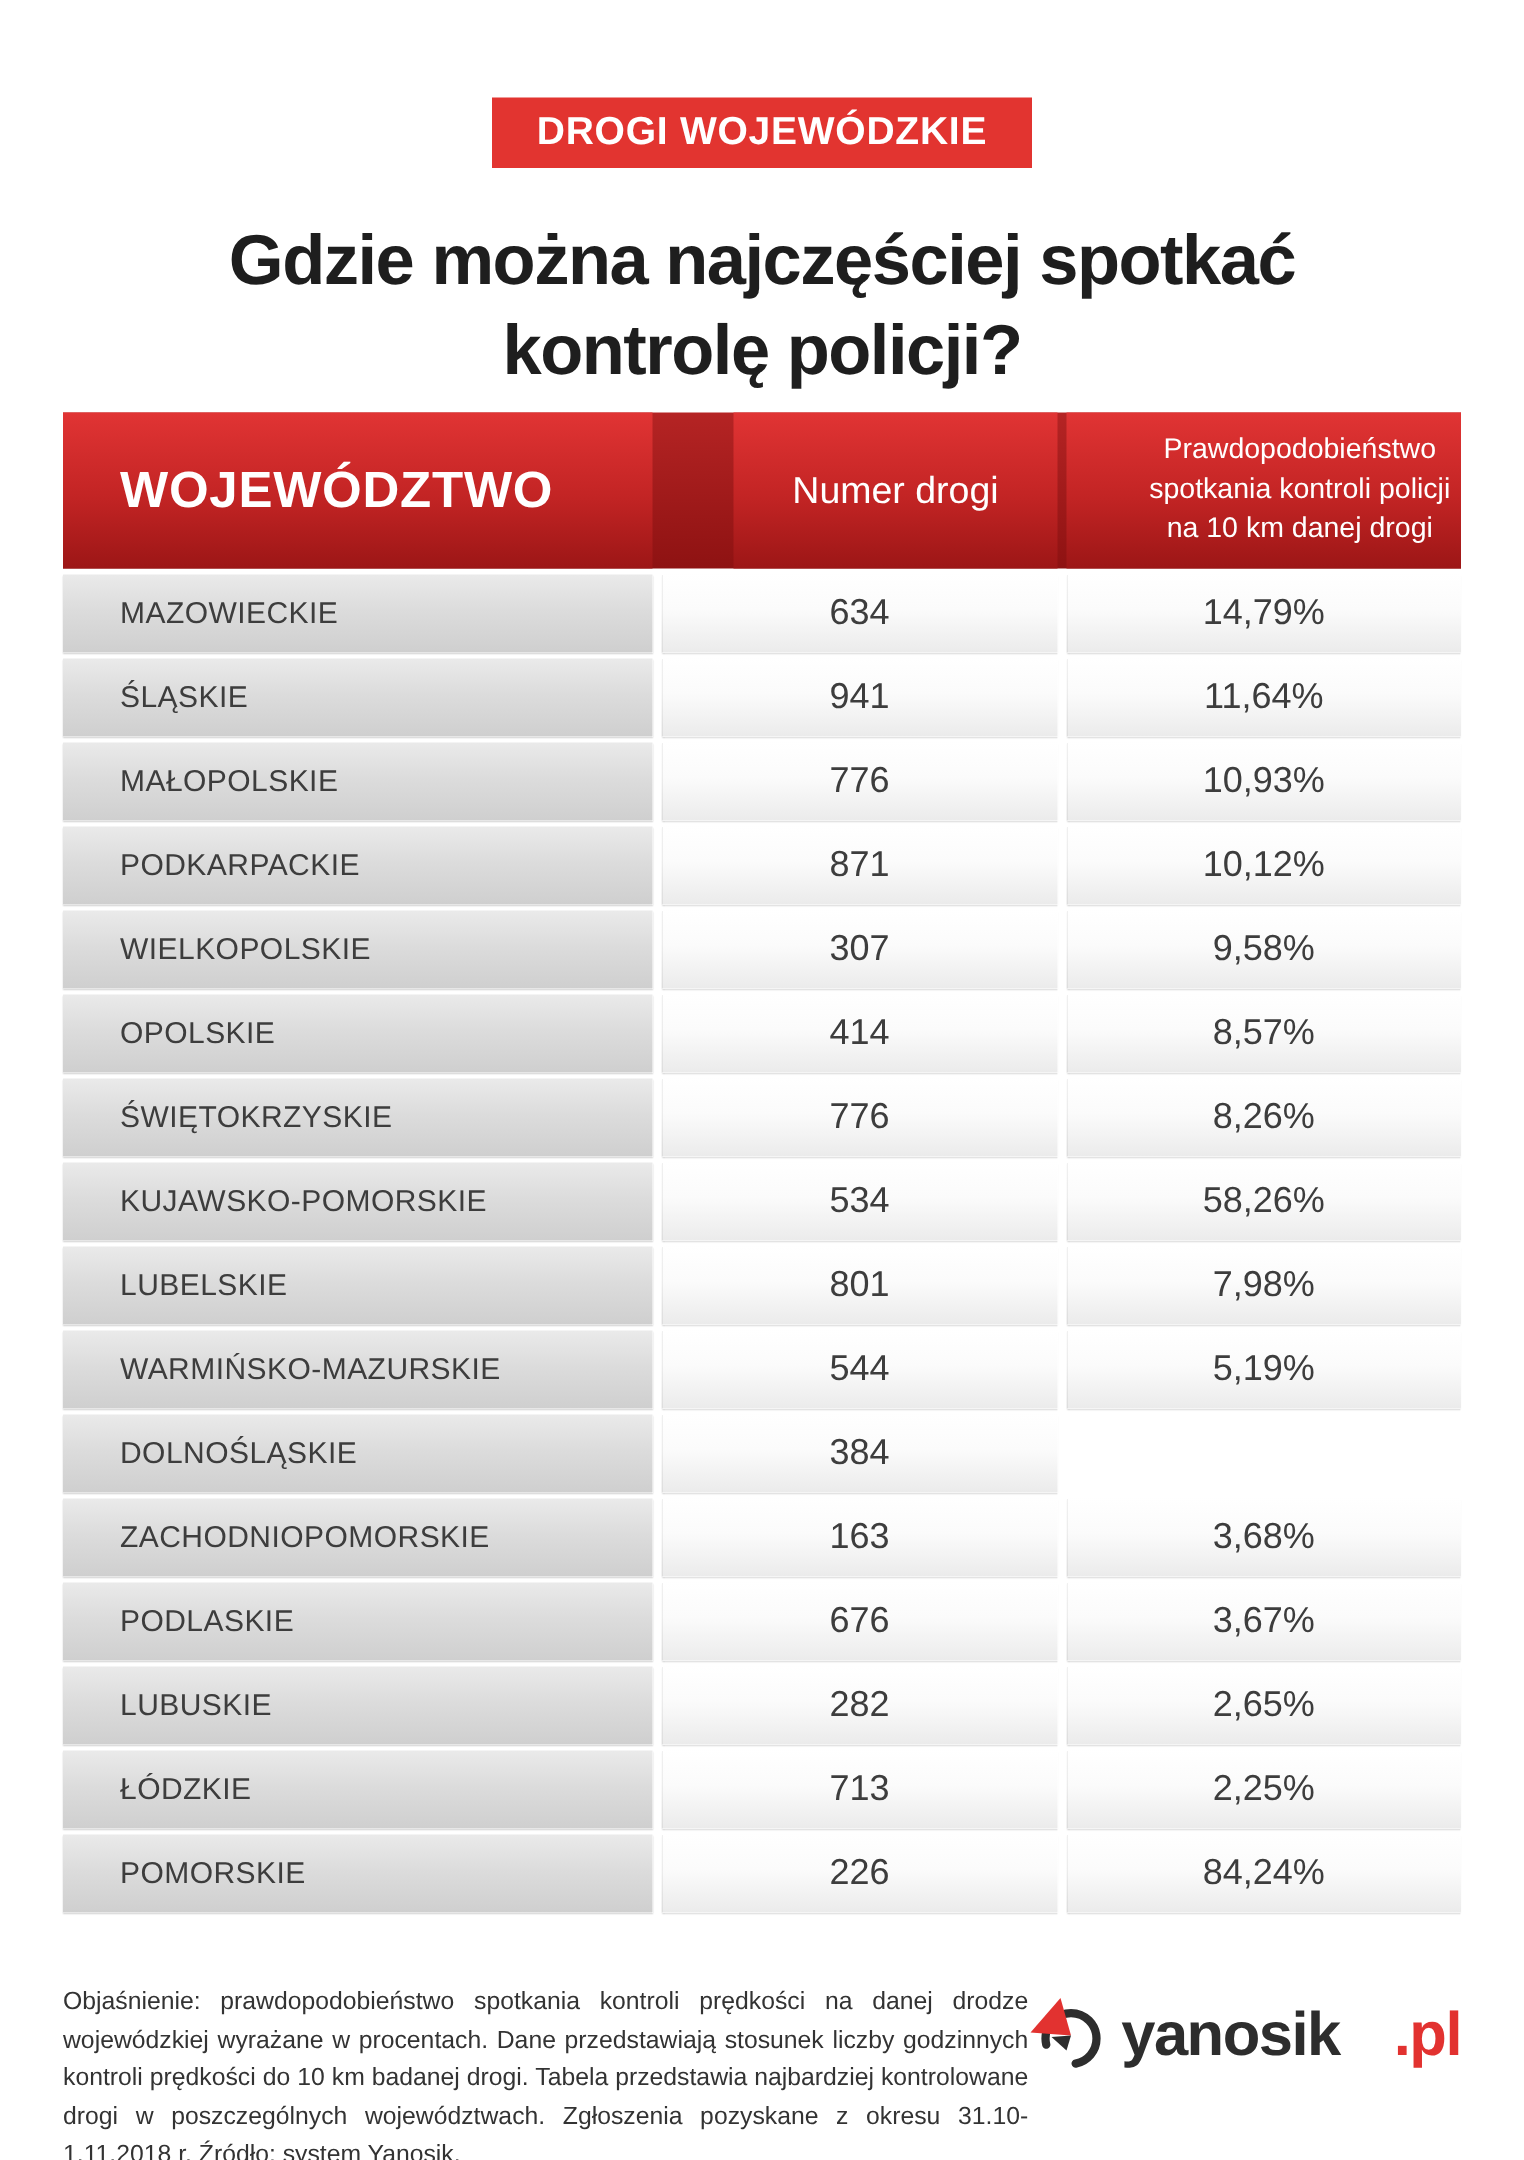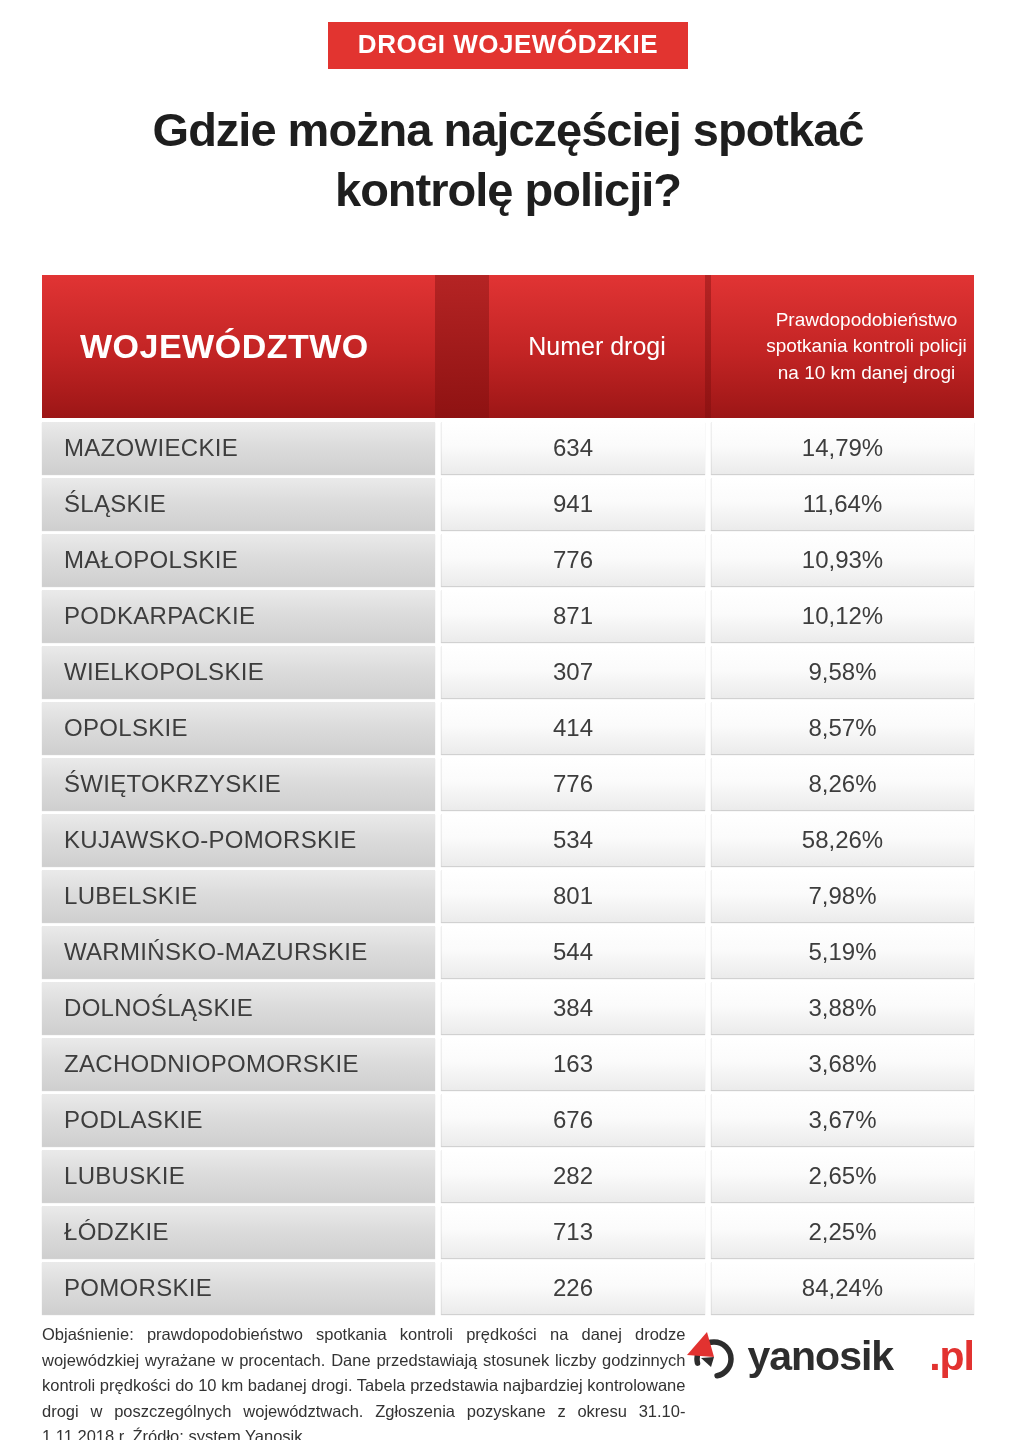--- a/index.html
+++ b/index.html
@@ -5,60 +5,60 @@
   * { margin: 0; padding: 0; box-sizing: border-box; }
   html, body { background: #ffffff; }
   body {
     width: 1016px; height: 1440px;
     font-family: "Liberation Sans", "DejaVu Sans", sans-serif;
     position: relative; overflow: hidden;
   }
   .page { width: 1016px; height: 1440px; position: relative; }
 
   
-  .badge-wrap { display: flex; justify-content: center; padding-top: 22px; }
+  .badge-wrap { display: flex; justify-content: center; padding-top: 65px; }
   .badge {
     background: #e23430; color: #ffffff;
     font-size: 26px; font-weight: 700; letter-spacing: 0.5px;
     padding: 7px 30px 9px 30px;
   }
 
   
   .title {
     margin-top: 31px; text-align: center;
     color: #1e1e1e; font-weight: 700;
     font-size: 47px; line-height: 1.28; letter-spacing: -1px;
   }
 
   
   .table { position: absolute; left: 42px; top: 275px; width: 932px; }
   .thead {
     display: grid; grid-template-columns: 393px 264px 1fr; column-gap: 6px;
-    height: 143px;
+    height: 104px;
     background: linear-gradient(180deg, #b52424 0%, #8e1212 100%);
   }
   .th {
     background: linear-gradient(180deg, #e13434 0%, #c22424 55%, #9c1616 100%);
     color: #ffffff; display: flex; align-items: center; justify-content: center;
     text-align: center;
   }
   .th-region { justify-content: flex-start; padding-left: 38px; font-size: 34px; font-weight: 700; letter-spacing: 0.5px; }
   .th-road { font-size: 25px; font-weight: 400; margin-left: 48px; }
   .th-prob { font-size: 19px; line-height: 1.4; font-weight: 400; padding-left: 48px; }
   .th-prob .inner { max-width: 232px; }
 
   .tbody { margin-top: 4px; }
   .row {
     display: grid; grid-template-columns: 393px 264px 1fr; column-gap: 6px;
     height: 52px; margin-bottom: 4px;
   }
   .cell { display: flex; align-items: center; color: #3d3d3d; }
   .cell-region {
     background: linear-gradient(180deg, #eaeaea 0%, #dcdcdc 45%, #cfcfcf 100%);
-    padding-left: 22px; font-size: 24px; letter-spacing: 0.3px;
+    padding-left: 38px; font-size: 20px; letter-spacing: 0.3px;
     box-shadow: 0 1px 1px rgba(0,0,0,0.18);
   }
   .cell-road, .cell-prob {
     background: linear-gradient(180deg, #ffffff 0%, #fbfbfb 45%, #ebebeb 100%);
     justify-content: center; font-size: 24px;
     box-shadow: 0 1px 1px rgba(0,0,0,0.18), inset 1px 0 0 rgba(0,0,0,0.06);
   }
 
   
   .footer { position: absolute; left: 42px; right: 42px; top: 1322px; display: flex; }
@@ -137,21 +137,20 @@
           <div class="cell cell-prob">7,98%</div>
         </div>
         <div class="row">
           <div class="cell cell-region">WARMIŃSKO-MAZURSKIE</div>
           <div class="cell cell-road">544</div>
           <div class="cell cell-prob">5,19%</div>
         </div>
         <div class="row">
           <div class="cell cell-region">DOLNOŚLĄSKIE</div>
           <div class="cell cell-road">384</div>
-          <div class="cell cell-prob">3,88%</div>
         </div>
         <div class="row">
           <div class="cell cell-region">ZACHODNIOPOMORSKIE</div>
           <div class="cell cell-road">163</div>
           <div class="cell cell-prob">3,68%</div>
         </div>
         <div class="row">
           <div class="cell cell-region">PODLASKIE</div>
           <div class="cell cell-road">676</div>
           <div class="cell cell-prob">3,67%</div>

